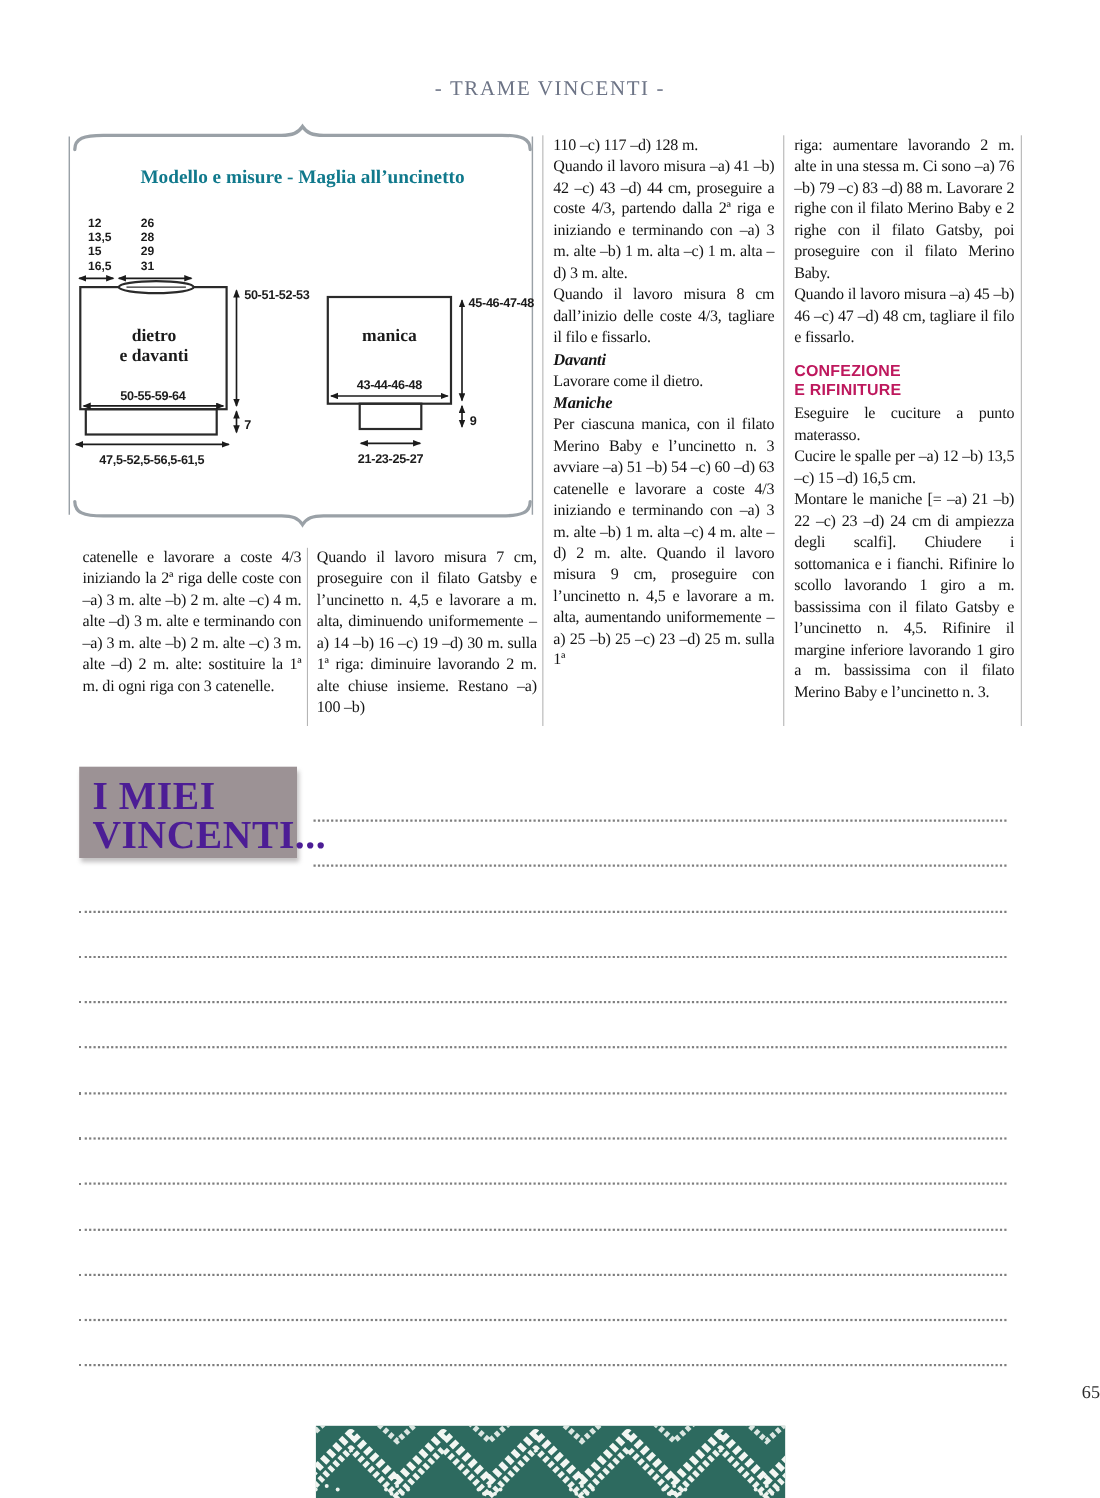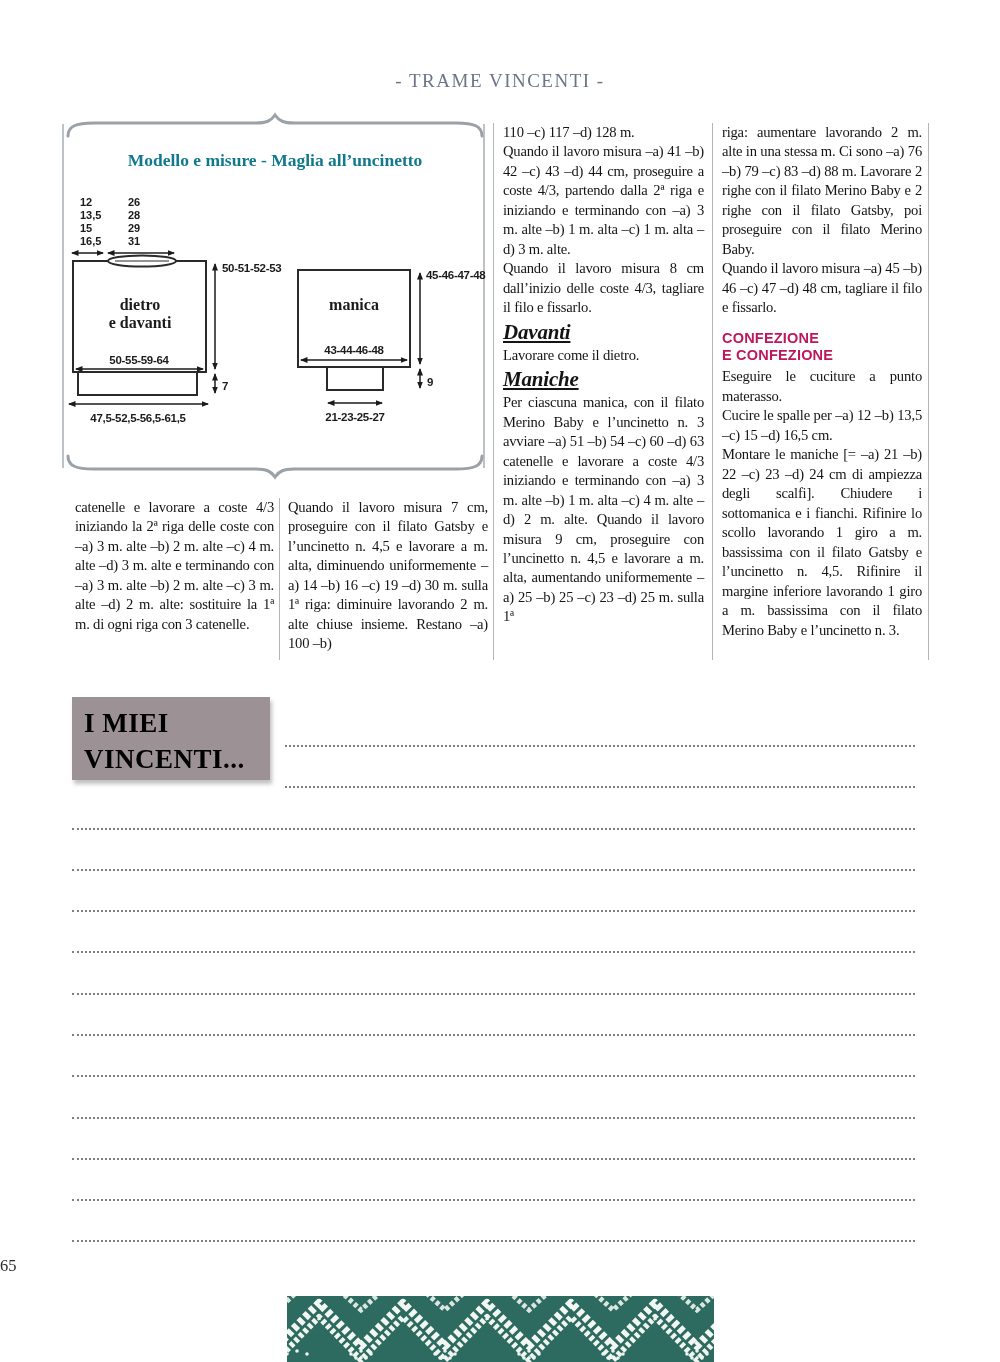--- a/index.html
+++ b/index.html
@@ -6,47 +6,47 @@
   #page{position:relative;width:1000px;height:1362px;background:#ffffff;overflow:hidden;
         font-family:"Liberation Serif",serif;color:#141414;}
 
   .header{position:absolute;top:70px;left:0;width:1000px;text-align:center;
           font-size:19px;font-weight:normal;letter-spacing:1.5px;color:#6d7486;}
 
   
   .col{position:absolute;width:199px;font-size:14.6px;line-height:1.335;text-align:justify;
        letter-spacing:-0.2px;}
   .col p{margin:0;}
-  .subhead{font-weight:bold;font-style:italic;margin-top:10px;margin-bottom:1px;font-size:21px;text-decoration:underline;}
+  .subhead{font-weight:bold;font-style:italic;margin-top:10px;margin-bottom:1px;font-size:15px;}
   .tealhead{color:#be185d;font-family:"Liberation Sans",sans-serif;font-weight:bold;
             font-size:14.5px;line-height:1.2;margin-top:12px;margin-bottom:3px;letter-spacing:0.2px;}
 
   .vline{position:absolute;width:1px;background:#b5b5b5;}
 
   
   svg text{font-family:"Liberation Sans",sans-serif;fill:#1b1b1b;}
   .num{font-size:11px;font-weight:bold;}
   .meas{font-size:11.5px;font-weight:bold;letter-spacing:-0.3px;}
   .dlabel{font-family:"Liberation Serif",serif;font-size:16px;font-weight:bold;}
   .stitle{font-family:"Liberation Serif",serif;font-size:17.5px;font-weight:bold;fill:#10798c;}
   .shape{fill:none;stroke:#2a2a2a;stroke-width:2;}
   .arr{stroke:#1b1b1b;stroke-width:1.5;}
   .brace{fill:none;stroke:#9aa1a7;stroke-width:3;stroke-linecap:round;}
   .boxedge{stroke:#9aa1a7;stroke-width:1.3;}
 
   
   .notesbox{position:absolute;left:72px;top:697px;width:198px;height:83px;background:#9c9295;
-            box-shadow:2px 4px 4px rgba(120,115,118,0.45);color:#000000;
-            font-family:"Liberation Serif",serif;font-weight:bold;font-size:27px;
+            box-shadow:2px 4px 4px rgba(120,115,118,0.45);color:#4c1d95;
+            font-family:"Liberation Serif",serif;font-weight:bold;font-size:36px;
             line-height:36px;padding:8px 0 0 12px;box-sizing:border-box;letter-spacing:0.5px;}
   .dline{position:absolute;height:0;border-top:2px dotted #7e7e7e;}
   .dshort{left:285px;width:630px;}
   .dfull{left:72px;width:843px;}
 
-  .pagenum{position:absolute;top:1256px;left:0;width:1000px;text-align:left;
+  .pagenum{position:absolute;top:1256px;left:0;width:1000px;text-align:right;
            font-size:16.5px;color:#2b2b2b;}
 
   .knit{position:absolute;left:287px;top:1296px;width:427px;height:66px;}
 </style>
 </head>
 <body>
 
 <div id="page">
 
   <div class="header">- TRAME VINCENTI -</div>
@@ -135,21 +135,21 @@
     <p>Lavorare come il dietro.</p>
     <p class="subhead">Maniche</p>
     <p>Per ciascuna manica, con il filato Merino Baby e l’uncinetto n. 3 avviare –a) 51 –b) 54 –c) 60 –d) 63 catenelle e lavorare a coste 4/3 iniziando e terminando con –a) 3 m. alte –b) 1 m. alta –c) 4 m. alte –d) 2 m. alte. Quando il lavoro misura 9 cm, proseguire con l’uncinetto n. 4,5 e lavorare a m. alta, aumentando uniformemente –a) 25 –b) 25 –c) 23 –d) 25 m. sulla 1ª</p>
   </div>
 
   <div class="col" style="left:722px;top:123px;width:200px;">
     <p>riga: aumentare lavorando 2 m. alte in una stessa m. Ci sono –a) 76 –b) 79 –c) 83 –d) 88 m. Lavorare 2 righe con il filato Merino Baby e 2 righe con il filato Gatsby, poi proseguire con il filato Merino Baby.</p>
     <p>Quando il lavoro misura –a) 45 –b) 46 –c) 47 –d) 48 cm, tagliare il filo e fissarlo.</p>
     <div class="tealhead">
       <div>CONFEZIONE</div>
-      <div>E CONFEZIONE</div>
+      <div>E RIFINITURE</div>
     </div>
     <p>Eseguire le cuciture a punto materasso.</p>
     <p>Cucire le spalle per –a) 12 –b) 13,5 –c) 15 –d) 16,5 cm.</p>
     <p>Montare le maniche [= –a) 21 –b) 22 –c) 23 –d) 24 cm di ampiezza degli scalfi]. Chiudere i sottomanica e i fianchi. Rifinire lo scollo lavorando 1 giro a m. bassissima con il filato Gatsby e l’uncinetto n. 4,5. Rifinire il margine inferiore lavorando 1 giro a m. bassissima con il filato Merino Baby e l’uncinetto n. 3.</p>
   </div>
 
   <div class="notesbox">
     <div>I MIEI</div>
     <div>VINCENTI...</div>
   </div>

